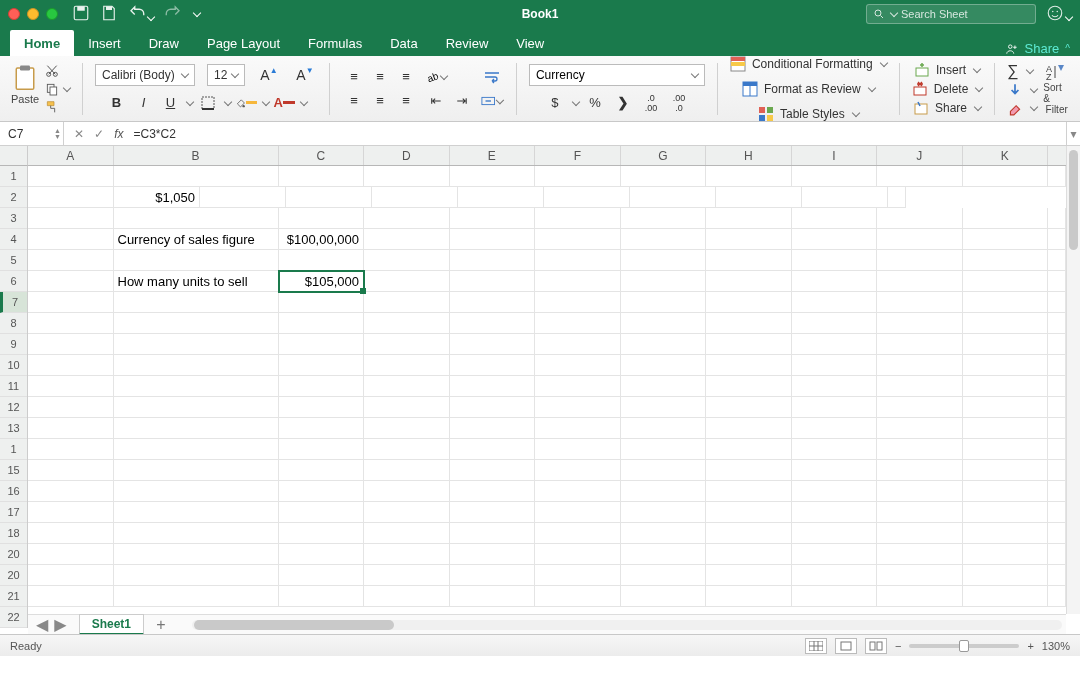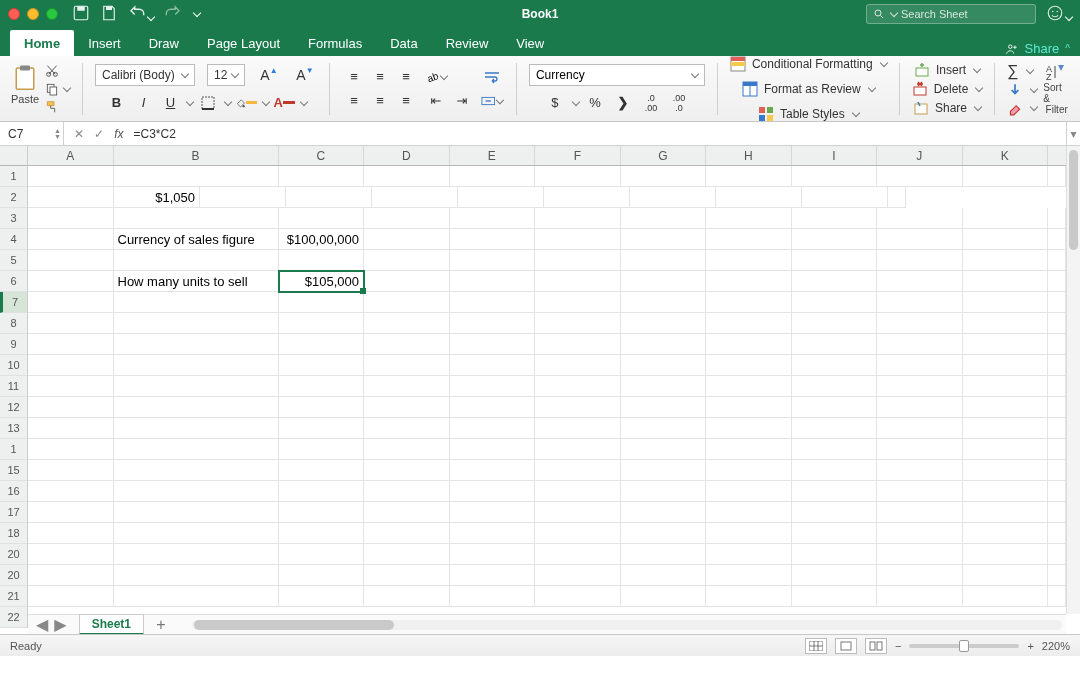--- a/index.html
+++ b/index.html
@@ -768,15 +768,15 @@
         <svg width="14" height="10" viewBox="0 0 14 10">
           <rect x="1" y="1" width="5" height="8" fill="none" stroke="#777"></rect>
           <rect x="8" y="1" width="5" height="8" fill="none" stroke="#777"></rect>
         </svg>
       </span>
     <span>−</span>
     <div class="zoom-slider">
         <div class="knob"></div>
       </div>
     <span>+</span>
-    <span>220%</span>
+    <span>130%</span>
   </div>
 </div>
 
 </body></html>

